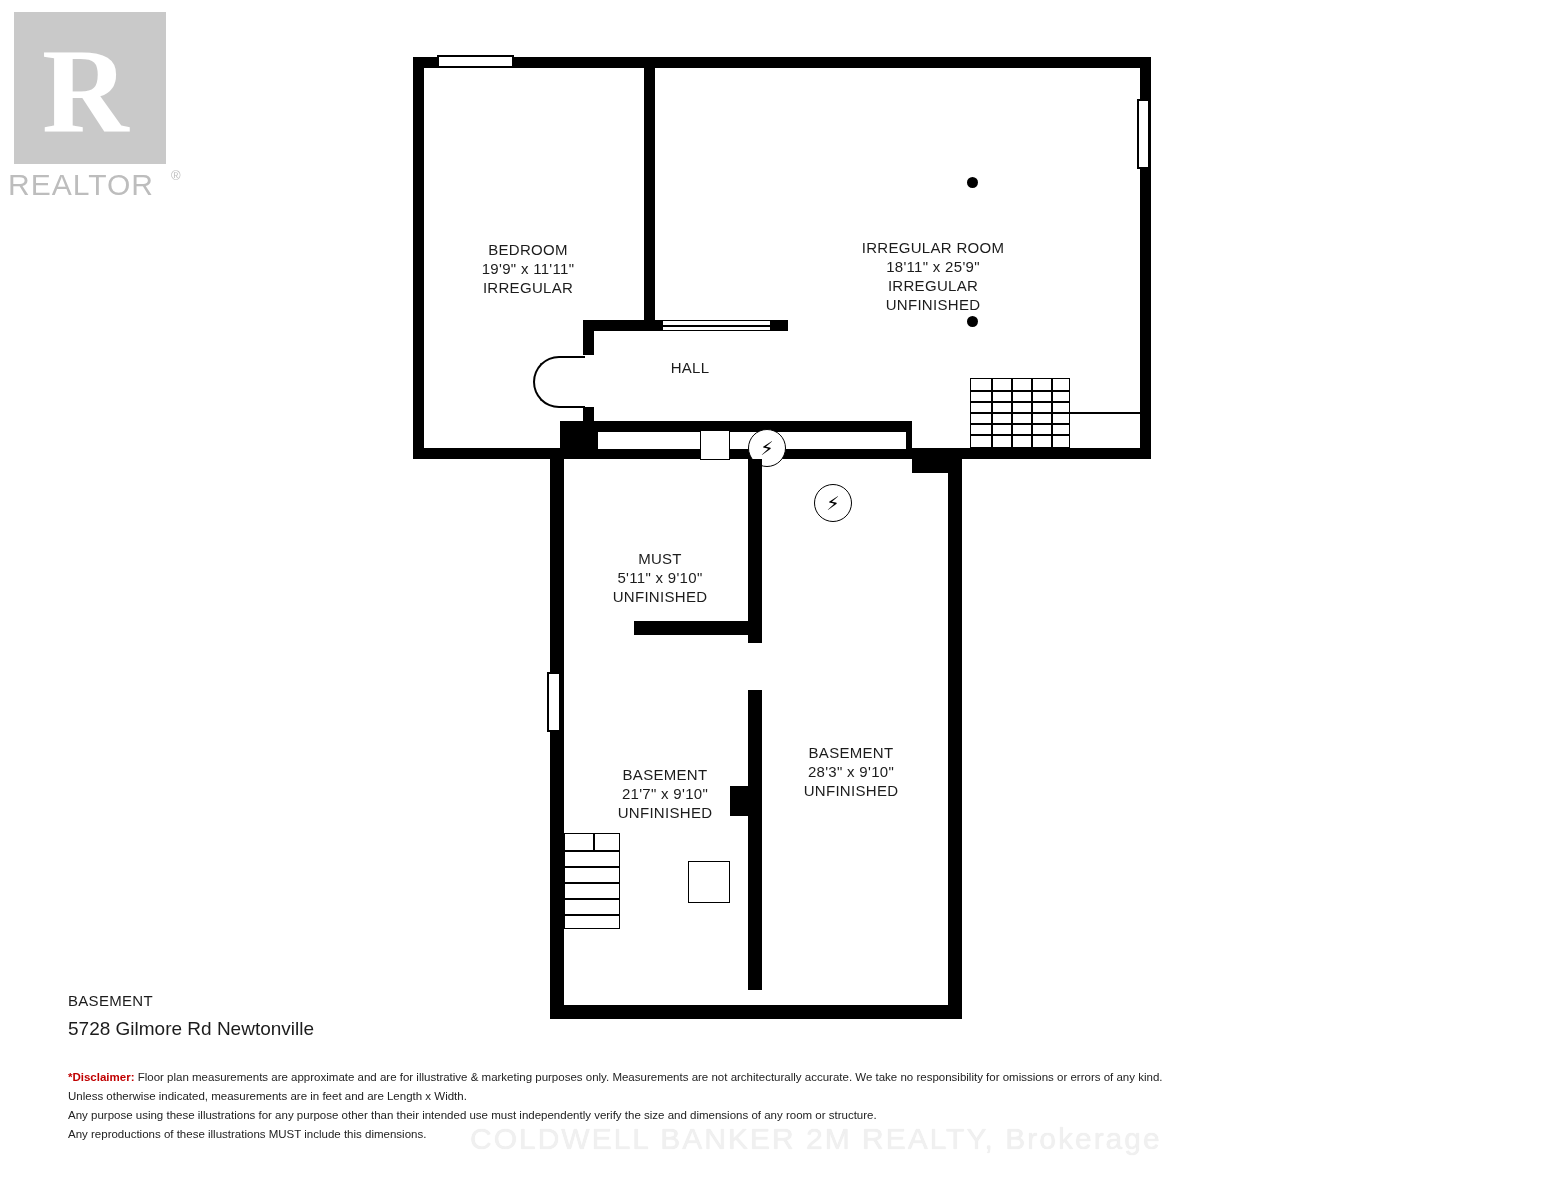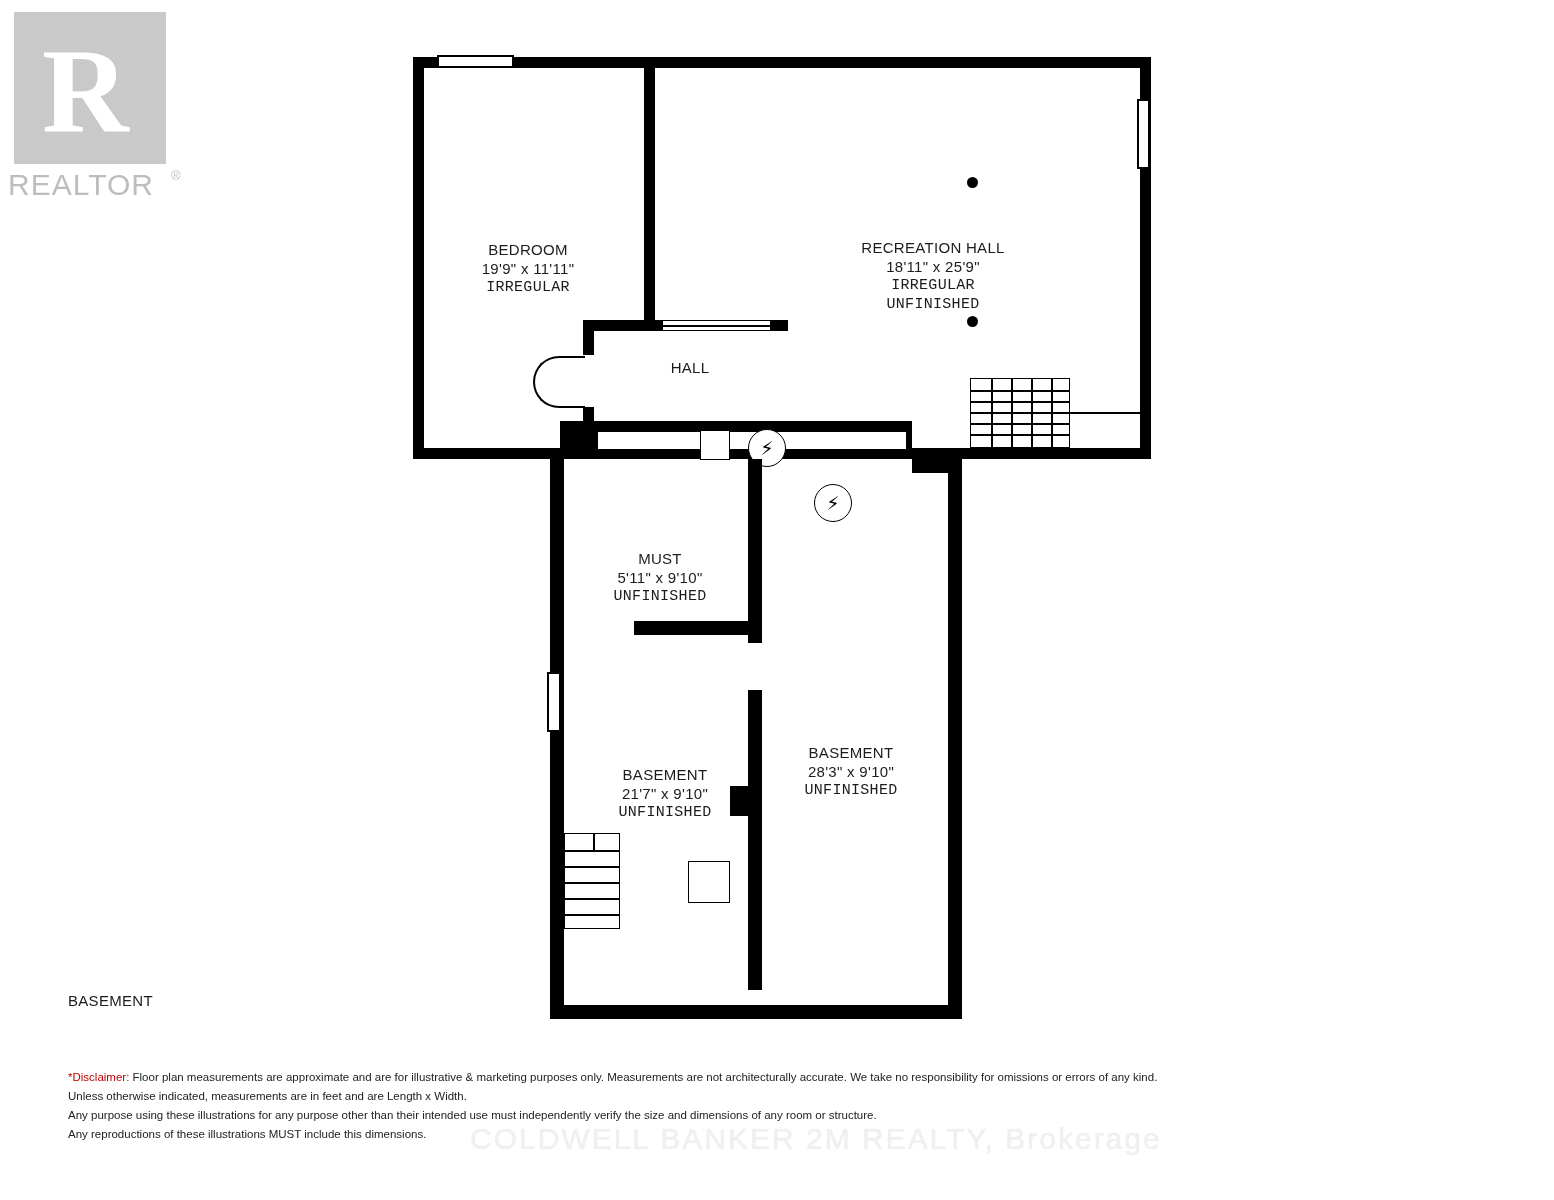--- a/index.html
+++ b/index.html
@@ -92,21 +92,21 @@
     position: absolute;
     text-align: center;
     font-size: 15px;
     line-height: 19px;
     letter-spacing: 0.3px;
     color: #1c1c1c;
     white-space: nowrap;
   }
   .room-label .name { display: block; }
   .room-label .dims { display: block; }
-  .room-label .note { display: block; font-family: Liberation Mono, monospace; }
+  .room-label .note { display: block; }
 
   .dot {
     position: absolute;
     width: 11px;
     height: 11px;
     border-radius: 50%;
     background: #000000;
   }
 
   .stair-box {
@@ -185,20 +185,21 @@
     position: absolute;
     left: 68px;
     top: 1068px;
     width: 1180px;
     font-size: 11.5px;
     line-height: 19px;
     color: #222222;
   }
   #disclaimer .dis-head {
     color: #c00000;
+    font-weight: bold;
   }
 
   #watermark {
     position: absolute;
     left: 470px;
     top: 1122px;
     font-size: 30px;
     letter-spacing: 2px;
     color: #f0f0f0;
     font-family: "Liberation Sans", sans-serif;
@@ -303,21 +304,21 @@
 
   <div class="square-feature" style="left:688px; top:861px; width:42px; height:42px;"></div>
 
   <div class="room-label" style="left:420px; top:240px; width:216px;">
     <span class="name">BEDROOM</span>
     <span class="dims">19'9" x 11'11"</span>
     <span class="note">IRREGULAR</span>
   </div>
 
   <div class="room-label" style="left:790px; top:238px; width:286px;">
-    <span class="name">RECREATION HALL</span>
+    <span class="name">IRREGULAR ROOM</span>
     <span class="dims">18'11" x 25'9"</span>
     <span class="note">IRREGULAR</span>
     <span class="note">UNFINISHED</span>
   </div>
 
   <div class="room-label" style="left:620px; top:358px; width:140px;text-align:center;">
     <span class="name">HALL</span>
   </div>
 
   <div class="room-label" style="left:578px; top:549px; width:164px;">
@@ -335,20 +336,21 @@
   <div class="room-label" style="left:766px; top:743px; width:170px;">
     <span class="name">BASEMENT</span>
     <span class="dims">28'3" x 9'10"</span>
     <span class="note">UNFINISHED</span>
   </div>
 
 </div>
 
 <div id="caption">
   <div class="floor-name">BASEMENT</div>
+  <div class="address">5728 Gilmore Rd Newtonville</div>
 </div>
 
 <div id="disclaimer">
   <div>
     <span class="dis-head">*Disclaimer:</span><span> Floor plan measurements are approximate and are for illustrative &amp; marketing purposes only. Measurements are not architecturally accurate. We take no responsibility for omissions or errors of any kind.</span>
   </div>
   <div>Unless otherwise indicated, measurements are in feet and are Length x Width.</div>
   <div>Any purpose using these illustrations for any purpose other than their intended use must independently verify the size and dimensions of any room or structure.</div>
   <div>Any reproductions of these illustrations MUST include this dimensions.</div>
 </div>

